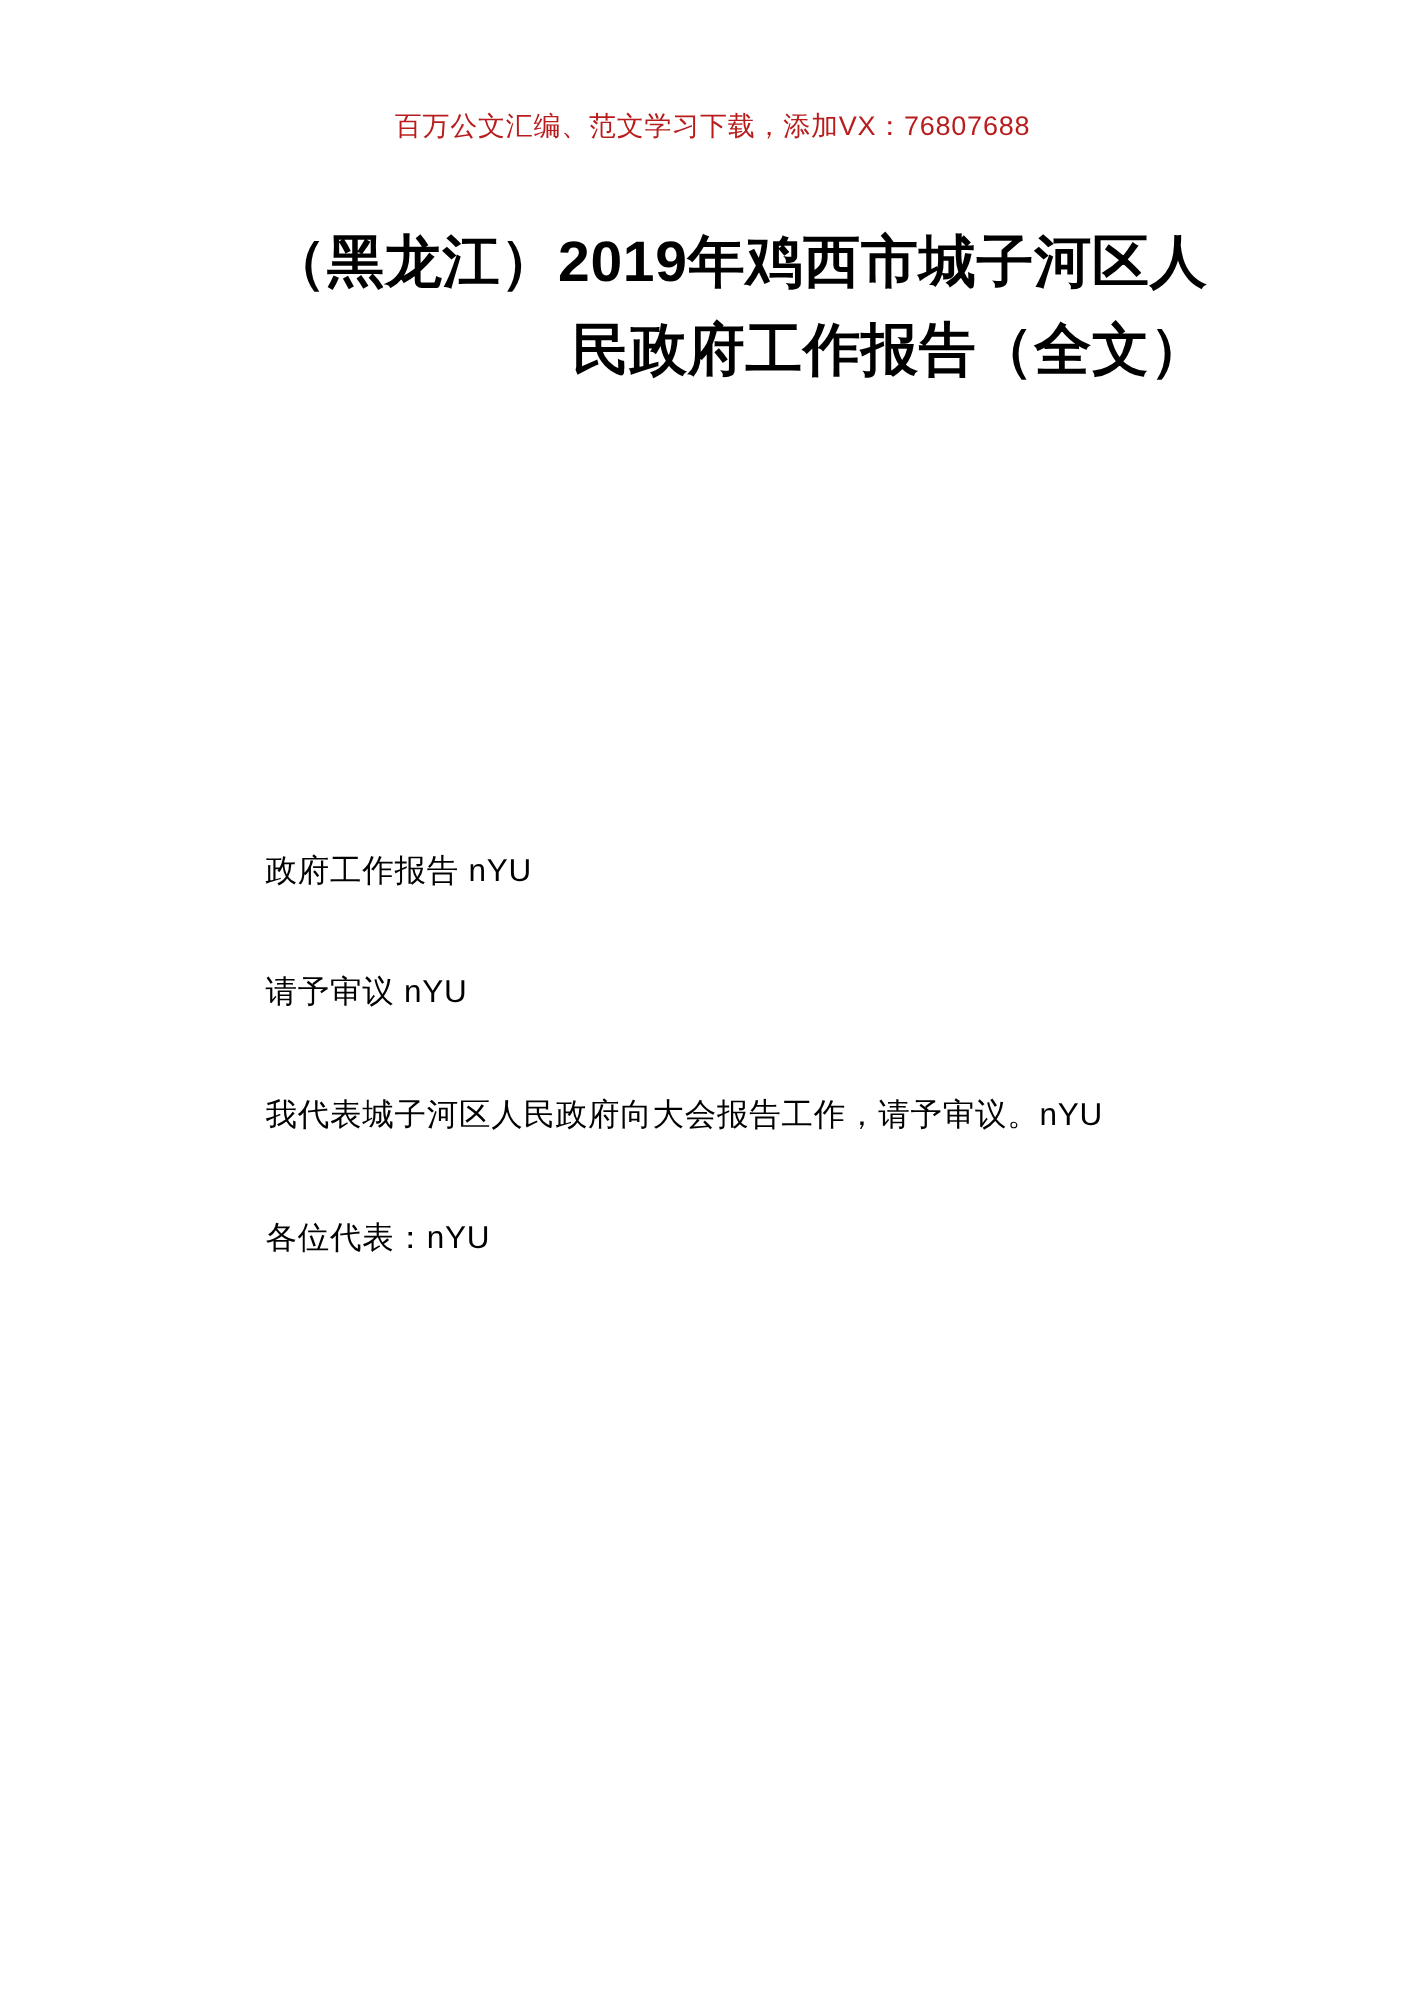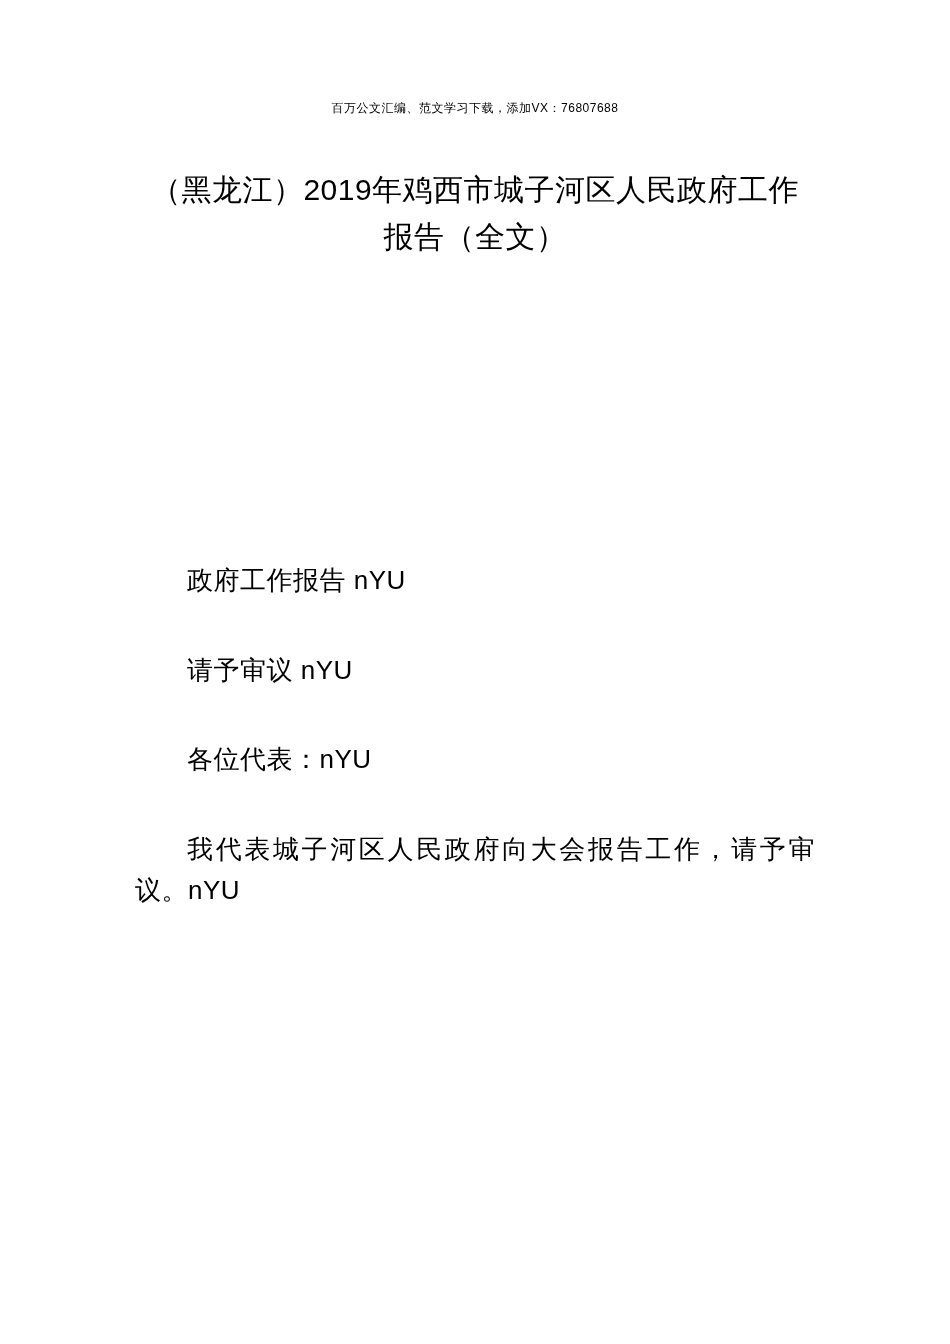--- a/index.html
+++ b/index.html
@@ -17,41 +17,41 @@
   }
   .page {
     width: 950px;
     height: 1344px;
     box-sizing: border-box;
     padding: 0 135px;
     position: relative;
   }
   .ad-banner {
     text-align: center;
-    color: #000000;
-    font-size: 12px;
+    color: #b91c1c;
+    font-size: 18px;
     letter-spacing: 0.5px;
-    padding-top: 100px;
+    padding-top: 72px;
     font-family: "Liberation Sans", sans-serif;
     white-space: nowrap;
   }
   .doc-title {
     margin-top: 50px;
-    text-align: center;
-    font-size: 30px;
-    font-weight: normal;
+    text-align: right;
+    font-size: 38px;
+    font-weight: bold;
     line-height: 1.55;
     letter-spacing: 0.5px;
     padding: 0 10px;
   }
   .body-area {
     margin-top: 300px;
   }
   p.para {
-    font-size: 26px;
+    font-size: 21px;
     line-height: 1.6;
     margin: 0 0 48px 0;
     text-indent: 2em;
     letter-spacing: 0.5px;
     text-align: justify;
   }
   p.para:last-child {
     margin-bottom: 0;
   }
 </style>
@@ -60,17 +60,17 @@
 
 <div class="page">
 
   <div class="ad-banner">百万公文汇编、范文学习下载，添加VX：76807688</div>
 
   <h1 class="doc-title">（黑龙江）2019年鸡西市城子河区人民政府工作报告（全文）</h1>
 
   <div class="body-area">
     <p class="para">政府工作报告 nYU</p>
     <p class="para">请予审议 nYU</p>
+    <p class="para">我代表城子河区人民政府向大会报告工作，请予审议。nYU</p>
     <p class="para">各位代表：nYU</p>
-    <p class="para">我代表城子河区人民政府向大会报告工作，请予审议。nYU</p>
   </div>
 
 </div>
 
 </body></html>

